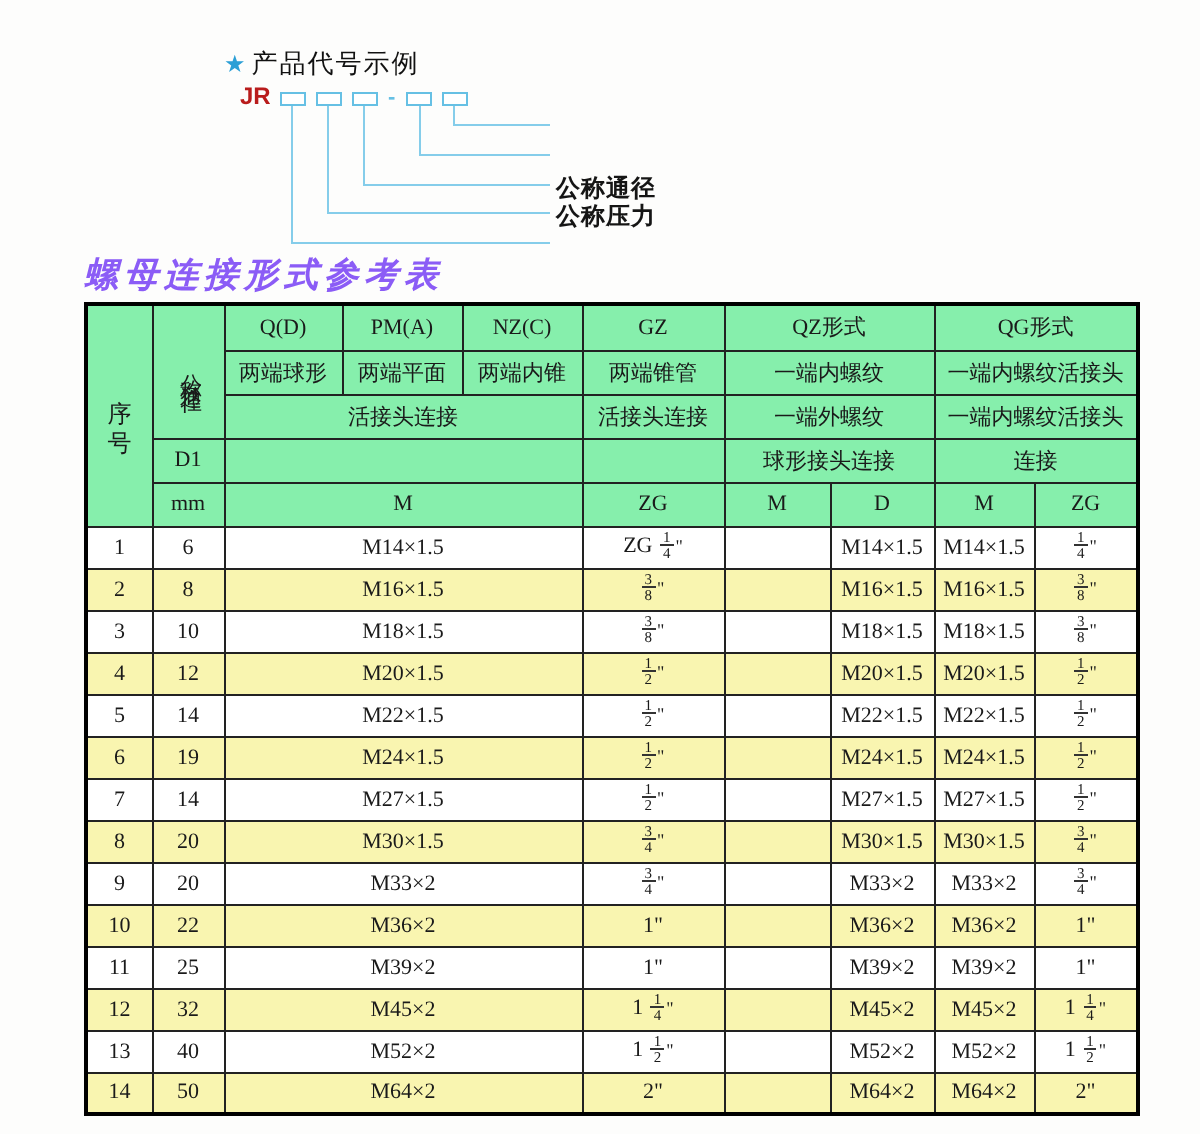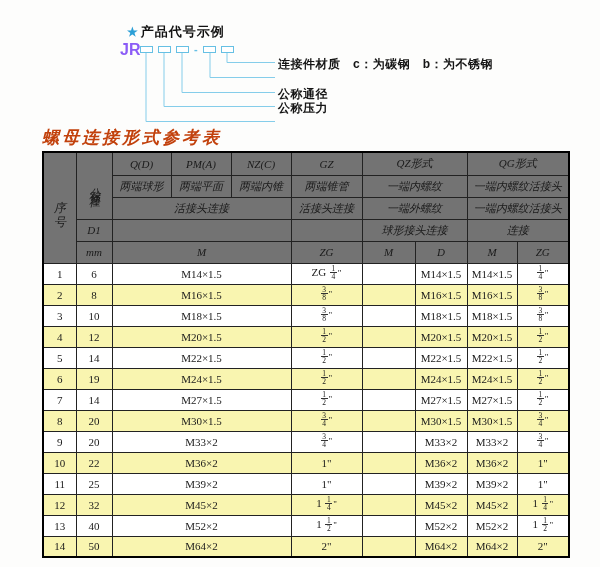--- a/index.html
+++ b/index.html
@@ -5,56 +5,56 @@
   html,body{margin:0;padding:0;}
   body{
     width:600px;height:567px;position:relative;overflow:hidden;
     background:#fdfdfc;
     font-family:"Liberation Serif", serif;
     color:#1a1a1a;
   }
   
   .diagram{position:absolute;left:0;top:0;width:600px;height:130px;}
   .dg-heading{
-    position:absolute;left:127px;top:23px;
-    font-family:"Liberation Sans", sans-serif;font-weight:bold;font-size:13px;
+    position:absolute;left:112px;top:23px;
+    font-family:"Liberation Sans", sans-serif;font-weight:normal;font-size:13px;
     letter-spacing:1px;color:#111;white-space:nowrap;
   }
   .dg-heading .star{color:#2b9fd6;font-size:12px;margin-right:2px;}
   .dg-prefix{
     position:absolute;left:120px;top:41px;
-    font-family:"Liberation Sans", sans-serif;font-weight:bold;font-size:16px;color:#8b5cf6;
+    font-family:"Liberation Sans", sans-serif;font-weight:bold;font-size:12px;color:#b91c1c;
   }
   .dg-boxes{position:absolute;left:140px;top:46px;display:flex;align-items:center;}
   .code-box{width:13px;height:7px;border:1px solid #66c0e4;background:#fff;margin-right:5px;box-sizing:border-box;}
   .code-dash{color:#66c0e4;font-weight:bold;font-size:11px;line-height:7px;margin:0 5px 0 0;font-family:"Liberation Sans",sans-serif;}
   .dg-lines{position:absolute;left:0;top:0;}
   .dg-label{
     position:absolute;left:278px;
     font-family:"Liberation Sans", sans-serif;font-weight:bold;font-size:12px;
     color:#151515;white-space:nowrap;letter-spacing:0.5px;
   }
   
   .tbl-title{
     position:absolute;left:42px;top:126px;
-    font-weight:bold;font-style:italic;font-size:17px;letter-spacing:3px;color:#c2410c;
+    font-weight:bold;font-style:italic;font-size:17px;letter-spacing:3px;color:#8b5cf6;
     font-family:"Liberation Serif", serif;
   }
   
   table.ref{
     position:absolute;left:42px;top:151px;
     border-collapse:collapse;table-layout:fixed;width:526px;
     font-size:11px;
   }
   table.ref td{
     border:1px solid #222;text-align:center;vertical-align:middle;
     padding:0;overflow:hidden;
   }
   table.ref{border:2px solid #000;}
-  thead td{background:#737373;font-style:italic;}
+  thead td{background:#86efac;}
   thead tr{height:22px;}
   thead tr.r1{height:23px;}
   tbody tr{height:21px;background:#fff;}
   tbody tr.alt{background:#f9f5b0;}
   .vtext{
     writing-mode:vertical-rl;text-orientation:upright;
     display:inline-block;line-height:1;margin:0 auto;
   }
   .vtext.seq{letter-spacing:16px;font-size:12px;}
   .vtext.dn{letter-spacing:3px;font-size:11px;}
@@ -86,21 +86,20 @@
 
   <div class="dg-boxes">
     <span class="code-box"></span>
     <span class="code-box"></span>
     <span class="code-box"></span>
     <span class="code-dash">-</span>
     <span class="code-box"></span>
     <span class="code-box"></span>
   </div>
 
-  <div class="dg-label" style="top:56px">连接件材质　c：为碳钢　b：为不锈钢</div>
   <div class="dg-label" style="top:86px">公称通径</div>
   <div class="dg-label" style="top:100px">公称压力</div>
 </div>
 
 <div class="tbl-title">螺母连接形式参考表</div>
 
 <table class="ref">
   <colgroup>
     <col style="width:33px">
       <col style="width:36px">

